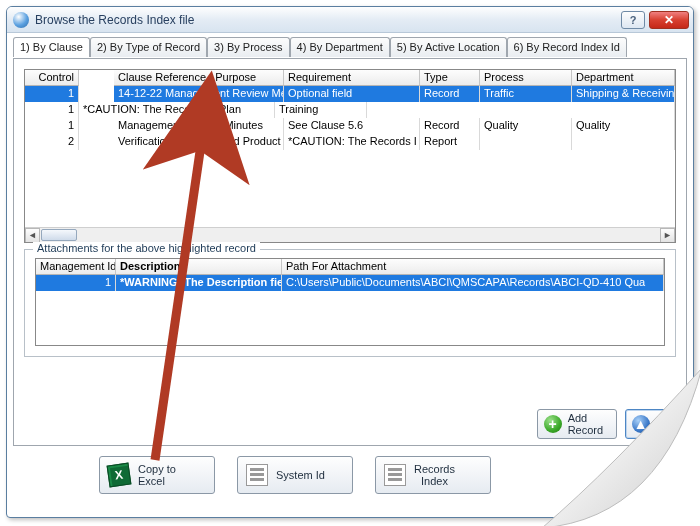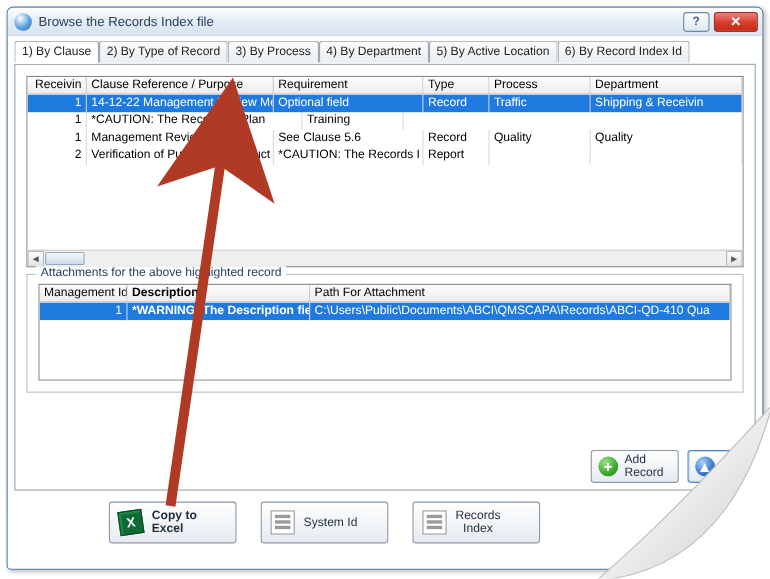--- a/index.html
+++ b/index.html
@@ -117,21 +117,21 @@
     padding: 0 4px;
     overflow: hidden;
     white-space: nowrap;
     color: #000;
   }
   .grid-row.selected .cell {
     background: #1f7ae0;
     color: #fff;
   }
   .c-sysid { width: 54px; text-align: right; padding-right:6px;}
-  .c-clause { width: 170px; }
+  .c-clause { width: 170px; margin-left: 35px; }
   .c-req { width: 136px; }
   .c-type { width: 60px; }
   .c-proc { width: 92px; }
   .c-dept { flex: 1; }
   .scroll-hint {
     height: 15px;
     border-top: 1px solid #cfcfcf;
     background: #efefef;
     position: relative;
   }
@@ -258,21 +258,21 @@
       <div class="tab"><span>2) By Type of Record</span></div>
       <div class="tab"><span>3) By Process</span></div>
       <div class="tab"><span>4) By Department</span></div>
       <div class="tab"><span>5) By Active Location</span></div>
       <div class="tab"><span>6) By Record Index Id</span></div>
     </div>
 
     <div class="panel">
       <div class="grid-wrap">
         <div class="grid-header">
-          <div class="cell c-sysid">Receivin</div>
+          <div class="cell c-sysid">Control</div>
           <div class="cell c-clause">Clause Reference / Purpose</div>
           <div class="cell c-req">Requirement</div>
           <div class="cell c-type">Type</div>
           <div class="cell c-proc">Process</div>
           <div class="cell c-dept">Department</div>
         </div>
         <div class="grid-body" id="records-body">
             <div class="grid-row selected">
               <div class="cell c-sysid">1</div>
               <div class="cell c-clause">14-12-22 Management Review Me</div>
@@ -339,21 +339,21 @@
         <div class="btn blue-outline" style="min-width:38px; overflow:hidden;">
           <div class="ico tri">▲</div>
           <span>E</span>
         </div>
       </div>
     </div>
 
     <div class="bottom-buttons">
       <div class="big-btn">
         <div class="bicon excel-icon"></div>
-        <span style="white-space:pre-line;font-weight:bold;">Copy to
+        <span style="white-space:pre-line;">Copy to
 Excel</span>
       </div>
       <div class="big-btn">
         <div class="bicon doc-icon"></div>
         <span>System Id</span>
       </div>
       <div class="big-btn">
         <div class="bicon doc-icon"></div>
         <span style="white-space:pre-line;text-align:center;">Records
 Index</span>

